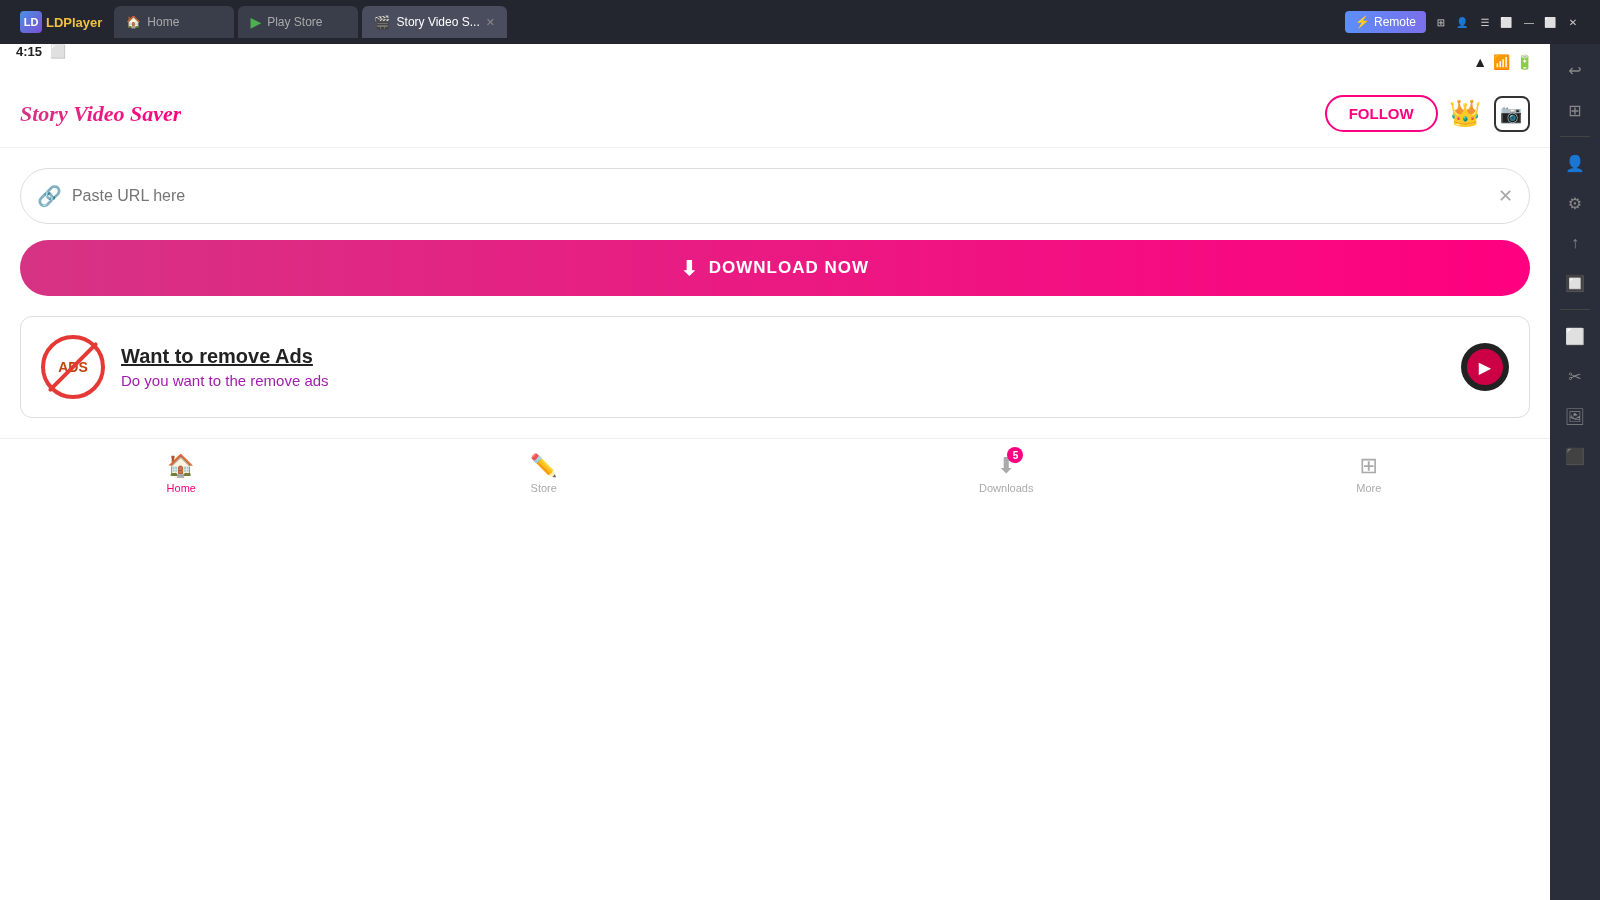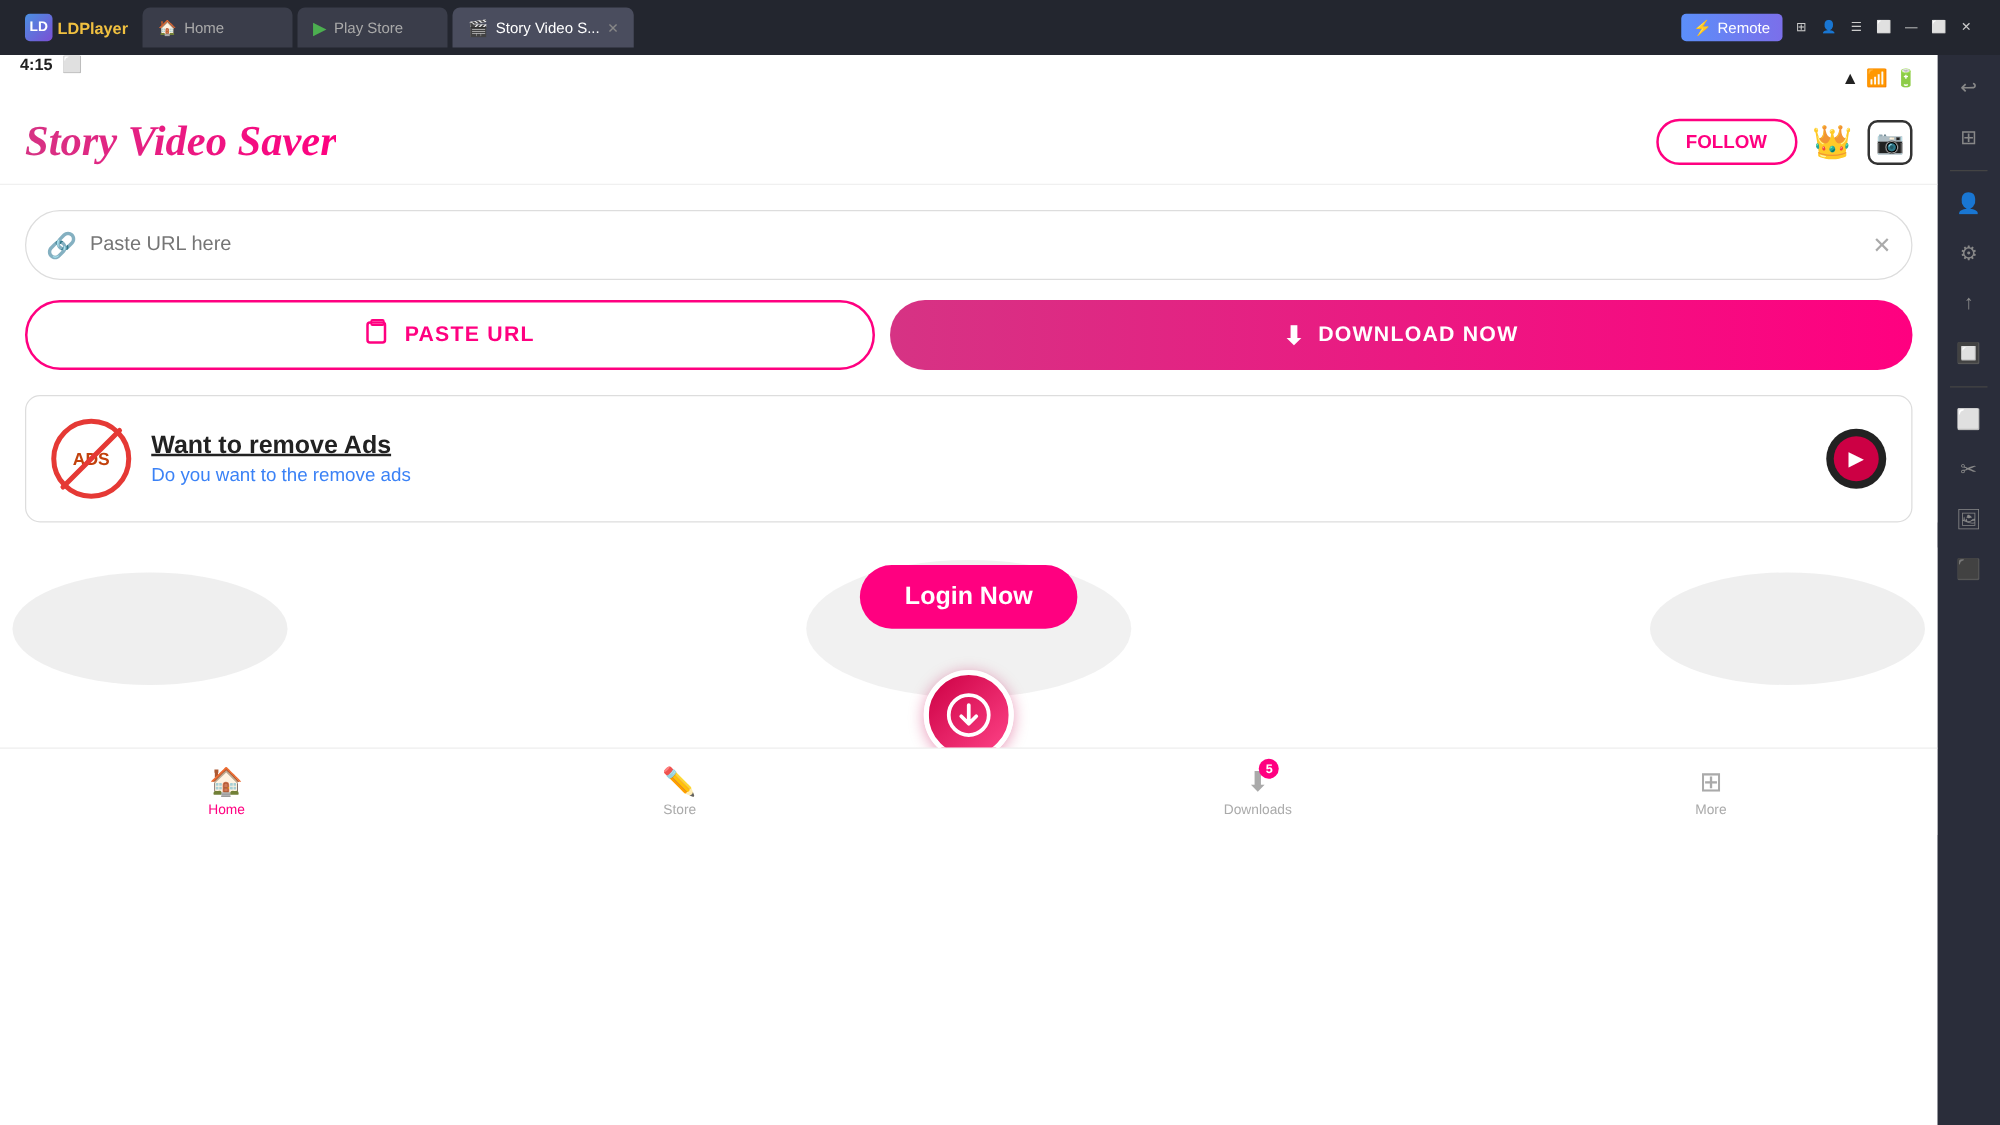--- a/index.html
+++ b/index.html
@@ -115,21 +115,21 @@
     
     .app-header {
       background: #fff;
       height: 68px;
       display: flex;
       align-items: center;
       padding: 0 20px;
       border-bottom: 1px solid #f0f0f0;
     }
     .app-title {
-      font-size: 34px;
+      font-size: 22px;
       font-style: italic;
       font-weight: bold;
       background: linear-gradient(90deg, #d63384, #ff0080);
       -webkit-background-clip: text;
       -webkit-text-fill-color: transparent;
       background-clip: text;
       font-family: Georgia, serif;
       text-align: right;
     }
     .header-actions {
@@ -266,21 +266,21 @@
     .ads-circle::after {
       content: '';
       position: absolute;
       width: 68px; height: 4px;
       background: #e53935;
       transform: rotate(-45deg);
       border-radius: 2px;
     }
     .ads-text { flex: 1; }
     .ads-title { font-size: 20px; font-weight: bold; color: #222; text-decoration: underline; }
-    .ads-subtitle { font-size: 15px; color: #3b82f6; margin-top: 4px; }
+    .ads-subtitle { font-size: 15px; color: #a21caf; margin-top: 4px; }
     .ads-play-icon {
       width: 48px; height: 48px;
       background: #222;
       border-radius: 50%;
       display: flex; align-items: center; justify-content: center;
       cursor: pointer;
       flex-shrink: 0;
     }
     .ads-play-inner {
       width: 36px; height: 36px;
@@ -476,61 +476,40 @@
 
     <div class="app-content">
 
       <div class="url-input-container">
         <span class="url-input-icon">🔗</span>
         <input class="url-input" type="text" placeholder="Paste URL here" style="">
         <button class="url-clear-btn">✕</button>
       </div>
 
       <div class="action-buttons">
-        <button class="paste-url-btn">
-          <span class="paste-icon">
-            <svg width="22" height="22" viewBox="0 0 22 22" fill="none">
-              <rect x="2" y="4" width="14" height="16" rx="2" stroke="#ff0080" stroke-width="2" fill="none"></rect>
-              <rect x="5" y="2" width="10" height="4" rx="1" stroke="#ff0080" stroke-width="1.5" fill="none"></rect>
-            </svg>
-          </span>
-          <span>PASTE URL</span>
-        </button>
         <button class="download-now-btn">
           <span class="dl-icon">⬇</span>
           <span>DOWNLOAD NOW</span>
         </button>
       </div>
 
       <div class="ads-banner">
         <div class="ads-no-icon">
           <div class="ads-circle">ADS</div>
         </div>
         <div class="ads-text">
           <div class="ads-title">Want to remove Ads</div>
           <div class="ads-subtitle">Do you want to the remove ads</div>
         </div>
         <div class="ads-play-icon">
           <div class="ads-play-inner">▶</div>
         </div>
       </div>
     </div>
 
-    <div class="bottom-section">
-      <div class="oval-left"></div>
-      <div class="oval-center"></div>
-      <div class="oval-right"></div>
-      <button class="login-now-btn">Login Now</button>
-      <div class="download-fab">
-        <svg width="36" height="36" viewBox="0 0 36 36">
-          <circle cx="18" cy="18" r="16" stroke="white" stroke-width="3" fill="none"></circle>
-          <path d="M18 10 L18 24 M12 19 L18 25 L24 19" stroke="white" stroke-width="3" stroke-linecap="round" stroke-linejoin="round" fill="none"></path>
-        </svg>
-      </div>
-    </div>
 
     <div class="bottom-nav">
       <div class="nav-item active">
         <span class="nav-icon">🏠</span>
         <span>Home</span>
       </div>
       <div class="nav-item">
         <span class="nav-icon">✏️</span>
         <span>Store</span>
       </div>

